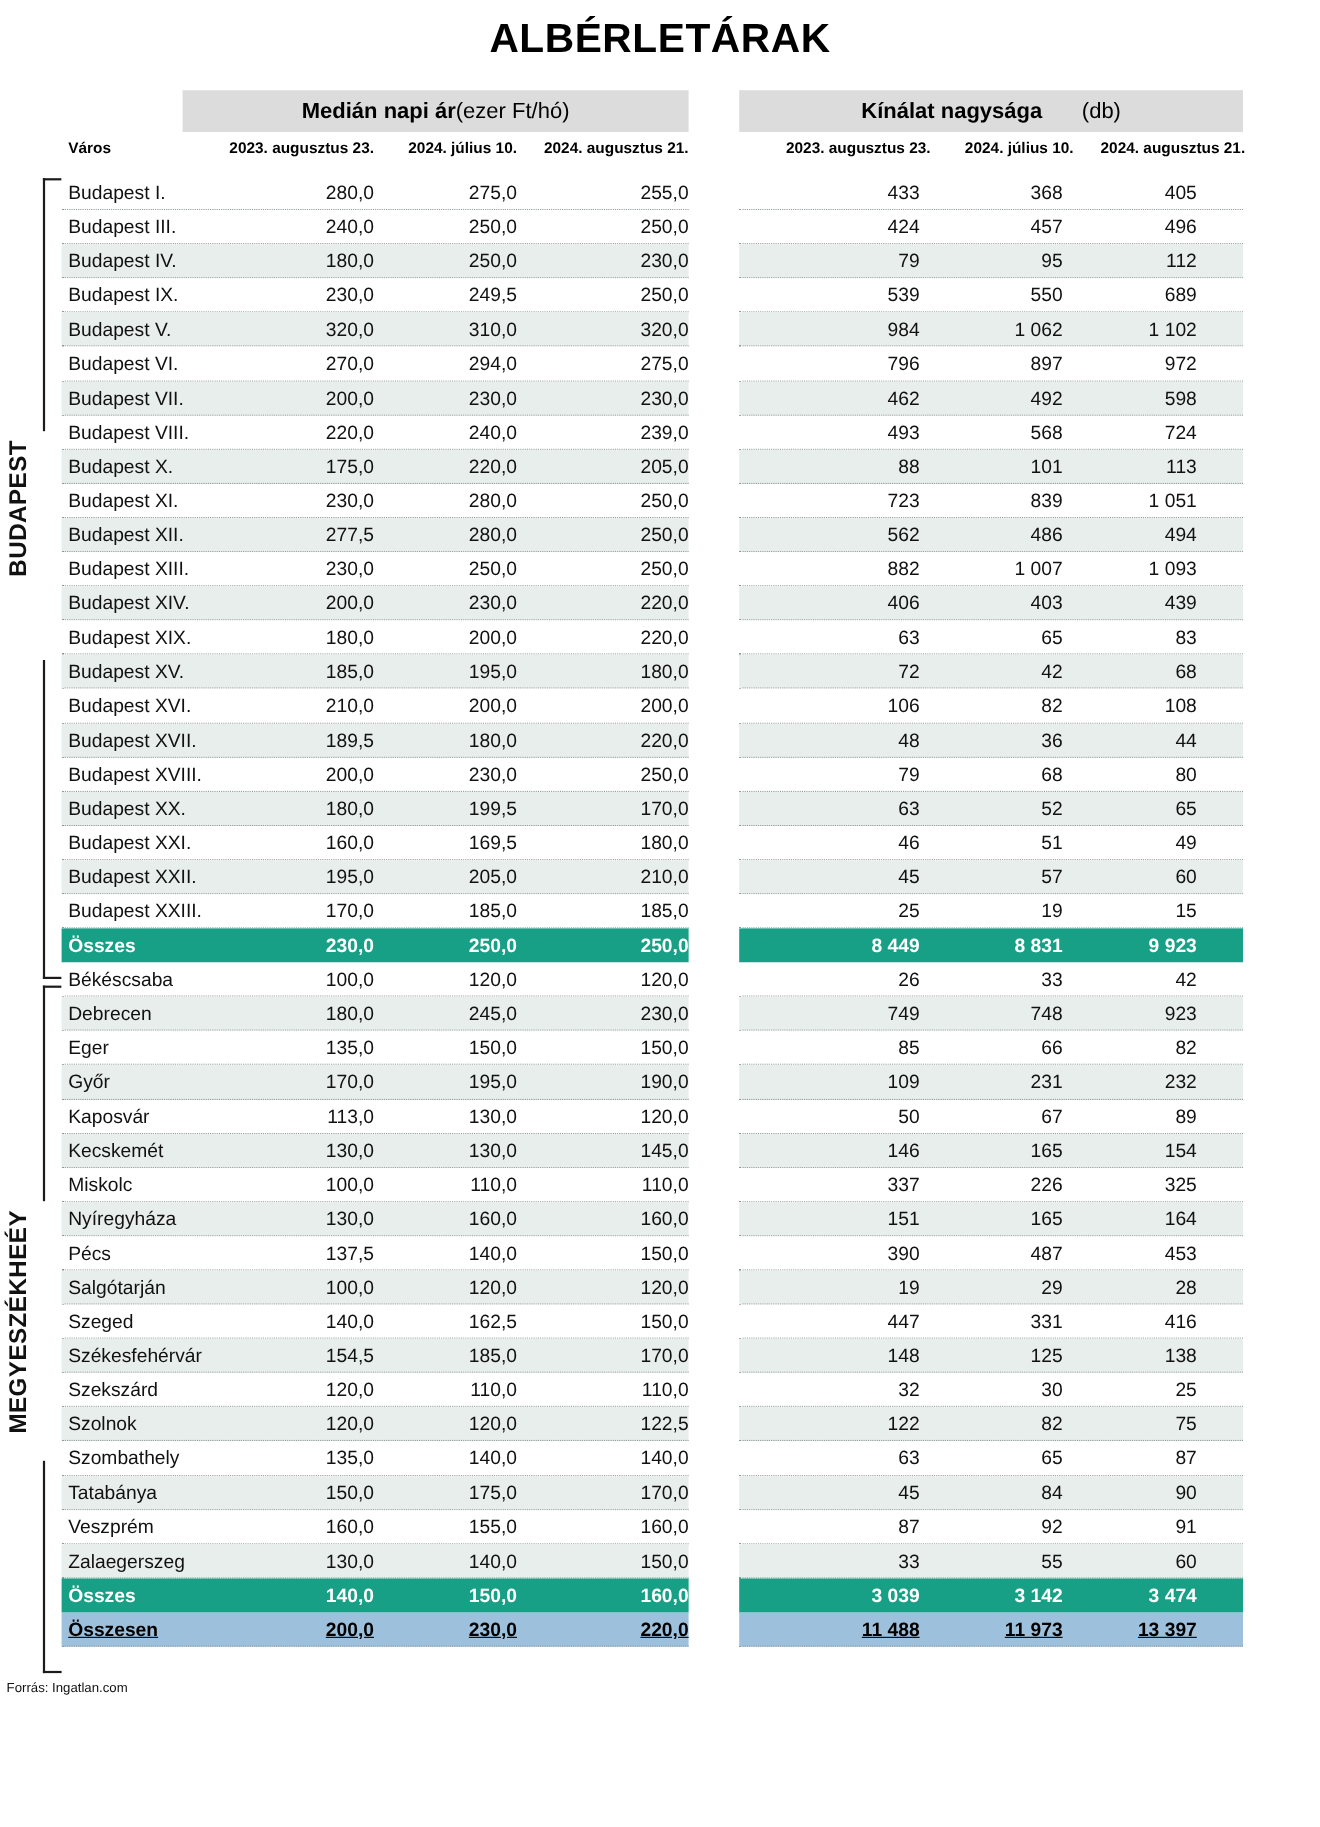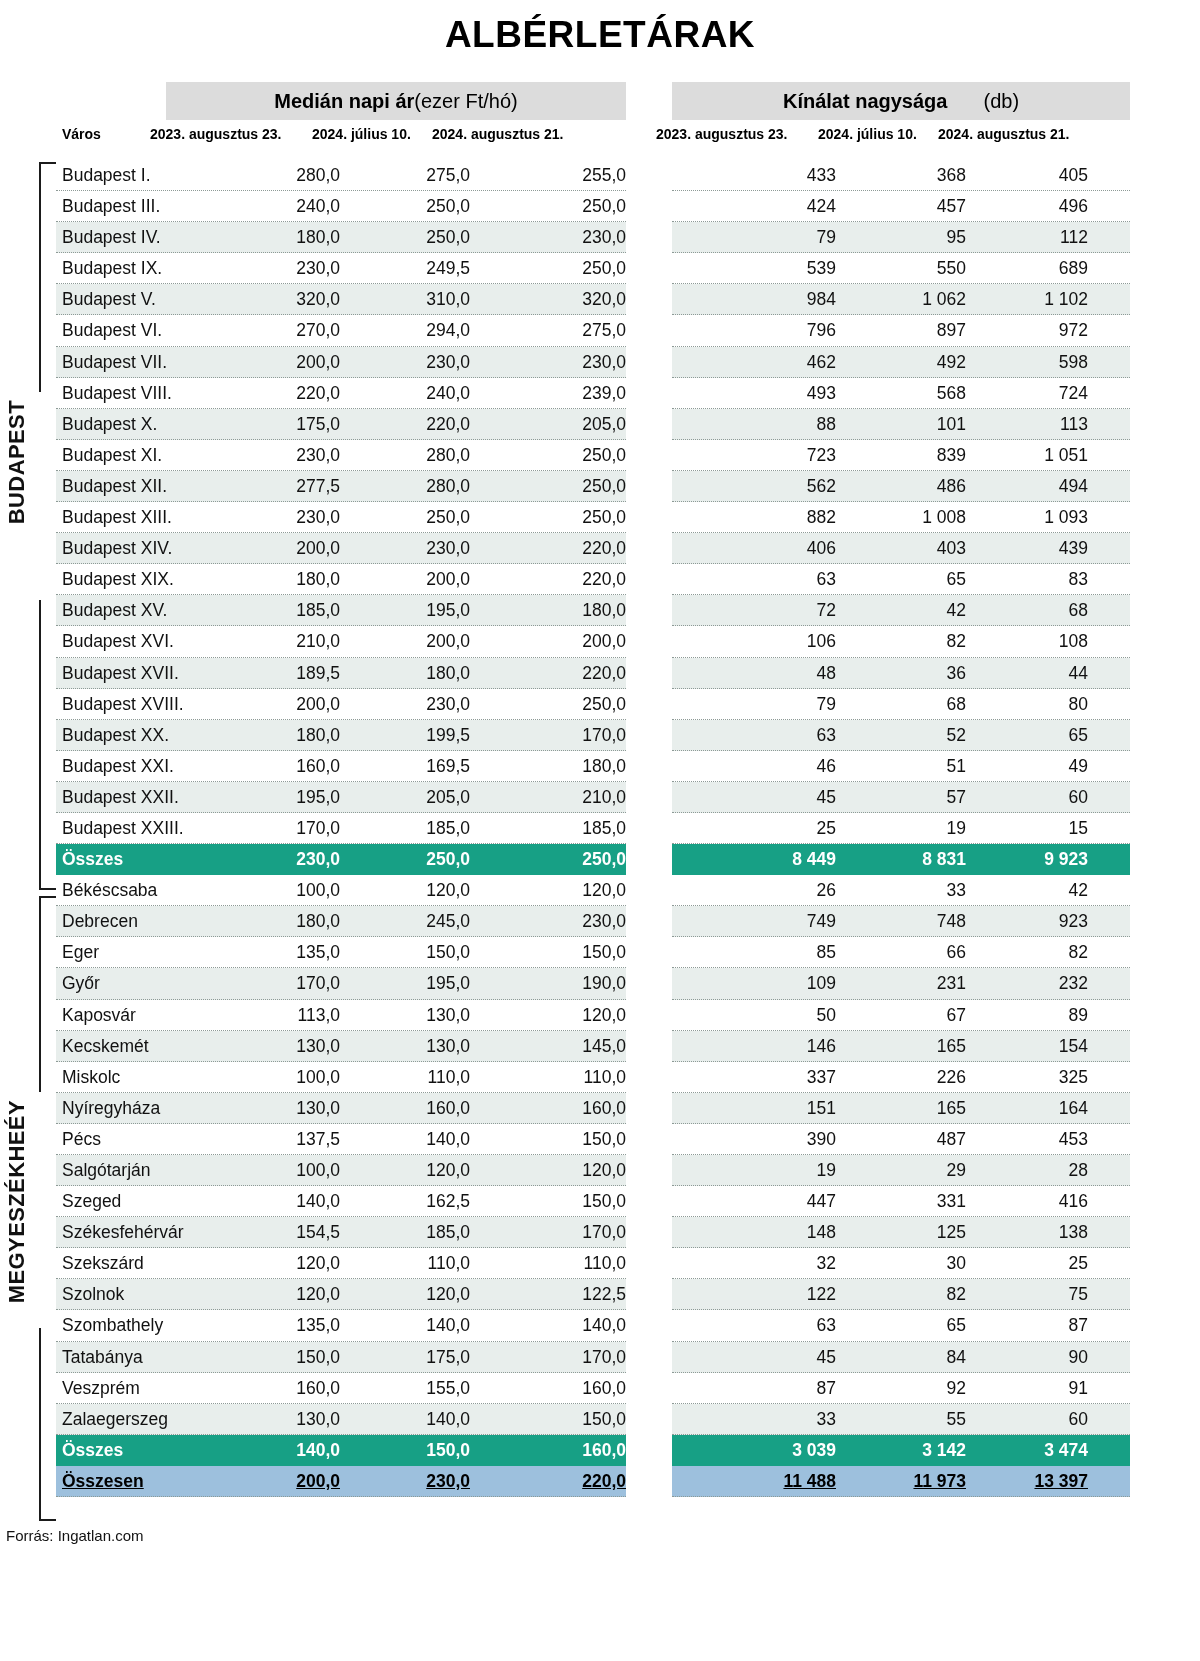--- a/index.html
+++ b/index.html
@@ -69,21 +69,21 @@
     height: 26px;
     font-size: 14px;
     font-weight: bold;
     color: #000;
   }
   .ch {
     position: absolute;
     top: 0;
     white-space: nowrap;
   }
-  .ch.r { text-align: left; }
+  .ch.r { text-align: right; }
   .ch.l { text-align: left; }
 
   
   .table-area {
     position: absolute;
     top: 160px;
     left: 0;
     width: 1200px;
   }
 
@@ -193,21 +193,21 @@
     background: #ffffff;
   }
   #vmask-budapest { top: 392px; height: 208px; }
   #vmask-megye    { top: 1092px; height: 236px; }
 
   
   .footer {
     position: absolute;
     left: 6px;
     top: 1527px;
-    font-size: 15px;
+    font-size: 12px;
     color: #111;
     white-space: nowrap;
   }
 </style>
 </head>
 <body>
 
 <div class="page">
 
   <div class="title">ALBÉRLETÁRAK</div>
@@ -387,21 +387,21 @@
       <div class="row plain">
         <div class="cellbg left"></div>
         <div class="sep left"></div>
         <div class="cellbg right"></div>
         <div class="sep right"></div>
         <div class="city">Budapest XIII.</div>
         <div class="num c-p1">230,0</div>
         <div class="num c-p2">250,0</div>
         <div class="num c-p3">250,0</div>
         <div class="num c-n1">882</div>
-        <div class="num c-n2">1 008</div>
+        <div class="num c-n2">1 007</div>
         <div class="num c-n3">1 093</div>
       </div>
       <div class="row alt">
         <div class="cellbg left"></div>
         <div class="sep left"></div>
         <div class="cellbg right"></div>
         <div class="sep right"></div>
         <div class="city">Budapest XIV.</div>
         <div class="num c-p1">200,0</div>
         <div class="num c-p2">230,0</div>

